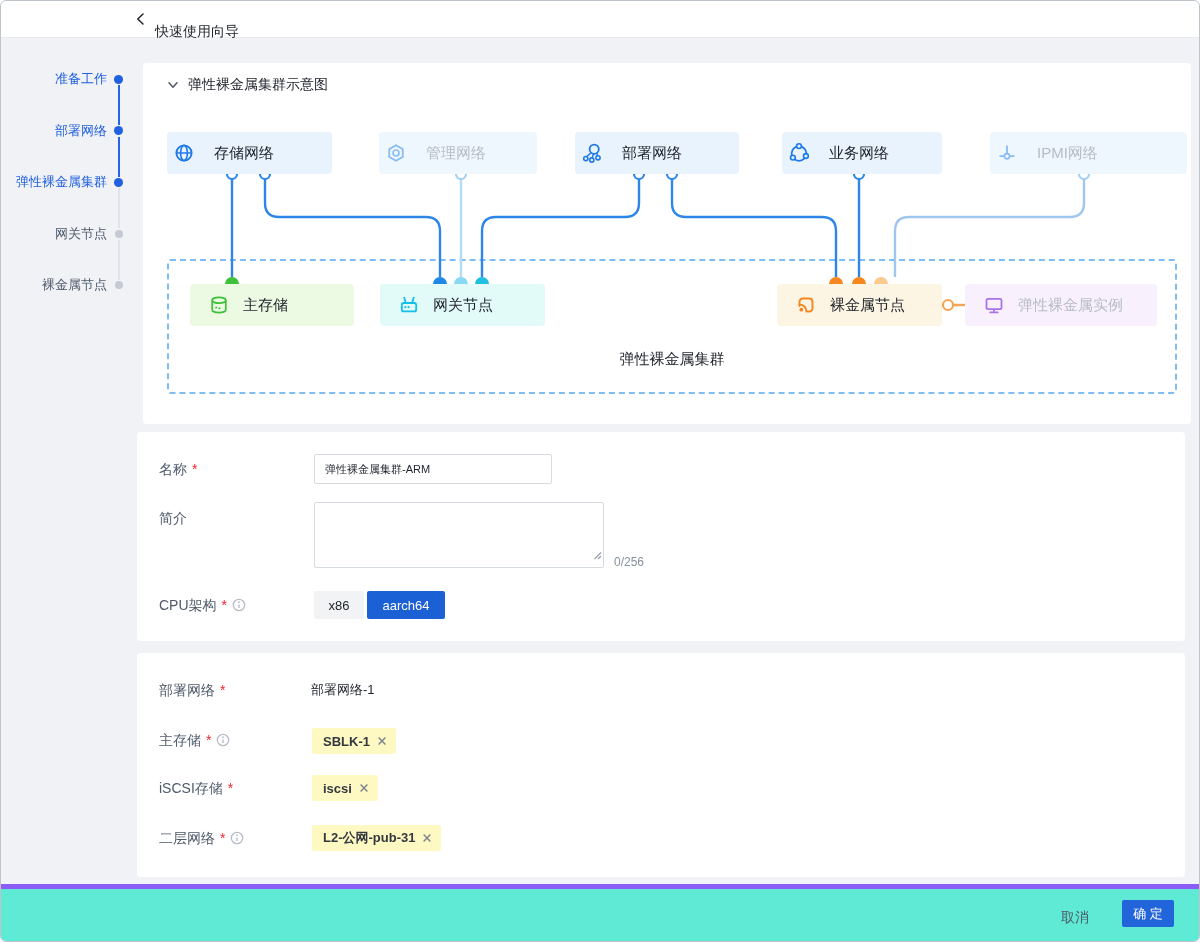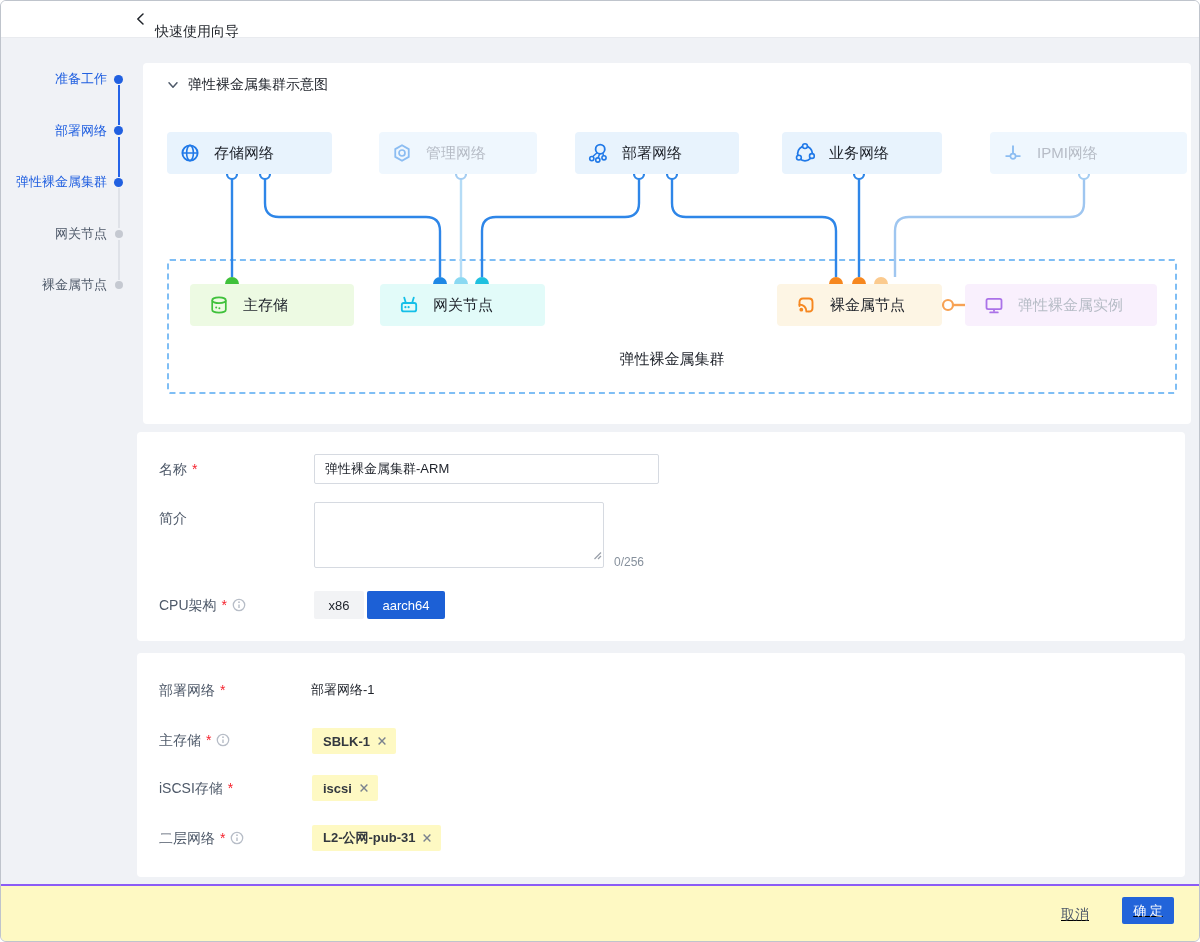--- a/index.html
+++ b/index.html
@@ -20,55 +20,55 @@
   .step-line.on{background:#2563e8;}
   .step-line.off{background:#dfe2e8;}
   
   .card{position:absolute;left:136px;width:1048px;background:#fff;border-radius:4px;}
   .card1{top:62px;height:361px;margin-left:6px;}
   .card2{top:431px;height:209px;}
   .card3{top:652px;height:224px;}
   .section-head{position:absolute;left:24px;top:13px;display:flex;align-items:center;gap:9px;cursor:pointer;}
   .section-head .title{font-size:14px;color:#1d2129;font-weight:500;}
   
-  .tbox{position:absolute;top:69px;height:42px;display:flex;align-items:center;padding-left:12px;gap:13px;
+  .tbox{position:absolute;top:69px;height:42px;display:flex;align-items:center;padding-left:6px;gap:19px;
         box-sizing:border-box;border-radius:4px;font-size:15px;}
   .tbox.active{background:#e8f3fd;color:#1d2129;}
   .tbox.dim{background:#eff7fe;color:#b6bcc6;}
   .tbox.active .nico{color:#2079e8;}
   .tbox.dim .nico{color:#8cbdf2;}
   .bbox{position:absolute;top:221px;height:42px;display:flex;align-items:center;padding-left:18px;gap:13px;
         box-sizing:border-box;border-radius:4px;font-size:15px;color:#1d2129;}
   .nico{width:22px;height:22px;display:inline-flex;}
   .dashed-zone{position:absolute;left:24px;top:196px;width:1010px;height:135px;box-sizing:border-box;
                border:2px dashed #7fbef5;border-radius:3px;}
   .cluster-label{position:absolute;left:24px;top:287px;width:1010px;text-align:center;font-size:15px;color:#1d2129;}
   .lines-layer{position:absolute;left:0;top:0;pointer-events:none;}
   
   .flabel{position:absolute;left:22px;font-size:14px;color:#4e5969;line-height:20px;display:flex;align-items:center;gap:5px;white-space:nowrap;}
   .req{color:#f5222d;}
-  .txt-input{position:absolute;left:177px;top:22px;width:345px;height:30px;box-sizing:border-box;
-             border:1px solid #d6dae1;border-radius:2px;padding:0 10px;font-size:13px;color:#1d2129;
+  .txt-input{position:absolute;left:177px;top:22px;width:238px;height:30px;box-sizing:border-box;
+             border:1px solid #d6dae1;border-radius:2px;padding:0 10px;font-size:11px;color:#1d2129;
              font-family:"Liberation Sans","DejaVu Sans",sans-serif;outline:none;}
   .ta-wrap{position:absolute;left:177px;top:70px;width:290px;height:66px;}
   .ta{width:290px;height:66px;box-sizing:border-box;border:1px solid #d6dae1;border-radius:2px;resize:none;
       padding:6px 10px;font-size:13px;font-family:"Liberation Sans","DejaVu Sans",sans-serif;outline:none;}
   .ta-grip{position:absolute;right:2px;bottom:4px;}
   .counter{position:absolute;left:477px;top:123px;font-size:12px;color:#86909c;}
   .cpu-group{position:absolute;left:177px;top:159px;display:flex;gap:3px;}
   .cpu-btn{height:28px;display:flex;align-items:center;justify-content:center;font-size:13px;border-radius:2px;cursor:pointer;}
   .cpu-btn.plain{width:50px;background:#f2f3f5;color:#1d2129;}
   .cpu-btn.sel{width:78px;background:#1c60d6;color:#fff;}
   .fvalue{position:absolute;left:174px;font-size:13px;color:#1d2129;line-height:20px;}
   .tag{position:absolute;left:175px;height:26px;background:#fef9c3;border-radius:2px;display:flex;align-items:center;
        padding:0 9px 0 11px;gap:7px;font-size:13px;color:#33383f;font-weight:bold;}
   .tag .x{display:inline-flex;cursor:pointer;}
   
-  .footer{position:absolute;left:0;top:883px;width:100%;height:59px;background:#fef9c3;border-top:2px solid #8b5cf6;
-          box-sizing:border-box;display:flex;align-items:flex-start;justify-content:flex-end;text-decoration:underline;}
+  .footer{position:absolute;left:0;top:883px;width:100%;height:59px;background:#5eead4;border-top:5px solid #8b5cf6;
+          box-sizing:border-box;display:flex;align-items:flex-start;justify-content:flex-end;}
   .cancel-btn{margin-top:15px;margin-right:33px;font-size:14px;color:#4e5969;line-height:27px;cursor:pointer;}
   .ok-btn{margin-top:11px;margin-right:25px;width:52px;height:27px;background:#2264da;color:#fff;font-size:13px;
           border-radius:2px;display:flex;align-items:center;justify-content:center;cursor:pointer;white-space:nowrap;}
   .info-ic{display:inline-flex;cursor:pointer;}
 </style>
 </head>
 <body>
 
 <div class="frame">
 

